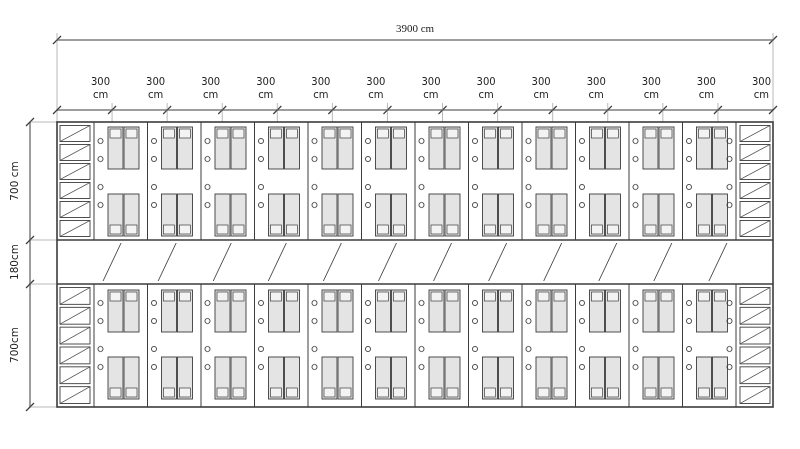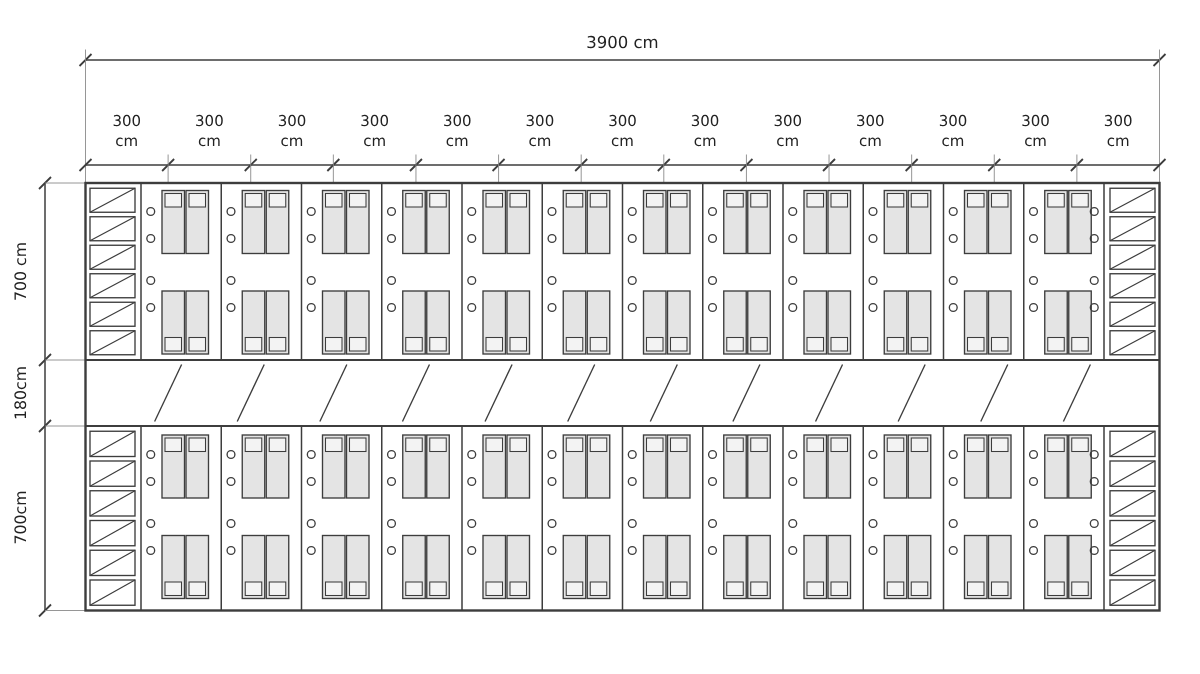--- a/index.html
+++ b/index.html
@@ -1,24 +1,24 @@
 <!DOCTYPE html>
 <html><head>
 <meta charset="utf-8">
 <style>
   html,body{margin:0;padding:0;background:#fff;}
   .canvas{
     position:relative;width:800px;height:449px;background:#fff;overflow:hidden;
     font-family:"DejaVu Sans", sans-serif;color:#222;
   }
-  .dim-label{position:absolute;font-size:11px;color:#222;}
+  .dim-label{position:absolute;font-size:11px;color:#222;font-family:Liberation Serif, serif;}
   .total-label{left:57px;top:22px;width:716px;text-align:center;}
   .bay-label{
     position:absolute;top:76px;text-align:center;font-size:10px;line-height:12.5px;
-    white-space:pre-line;color:#222;
+    white-space:pre-line;color:#222;margin-left:16px;
   }
   .vlabel{
     position:absolute;font-size:10.5px;white-space:nowrap;
     transform:translate(-50%,-50%) rotate(-90deg);
   }
   svg{position:absolute;left:0;top:0;}
 </style>
 </head>
 <body>
 

